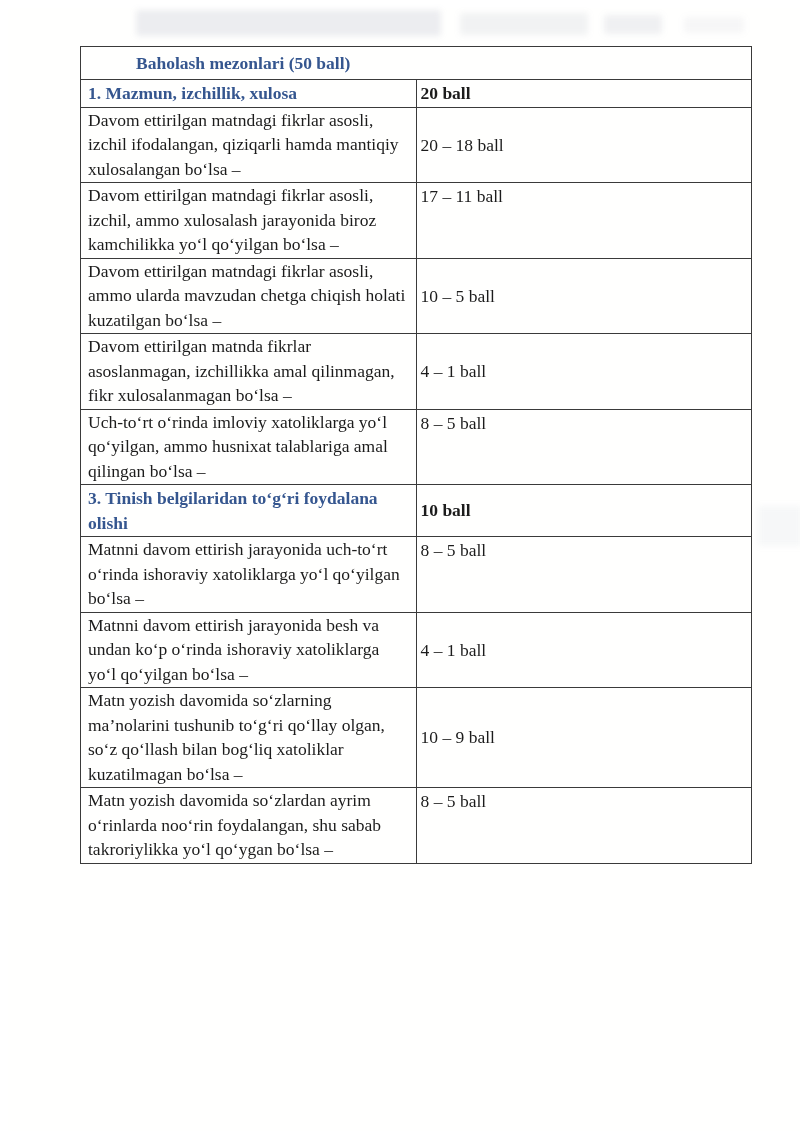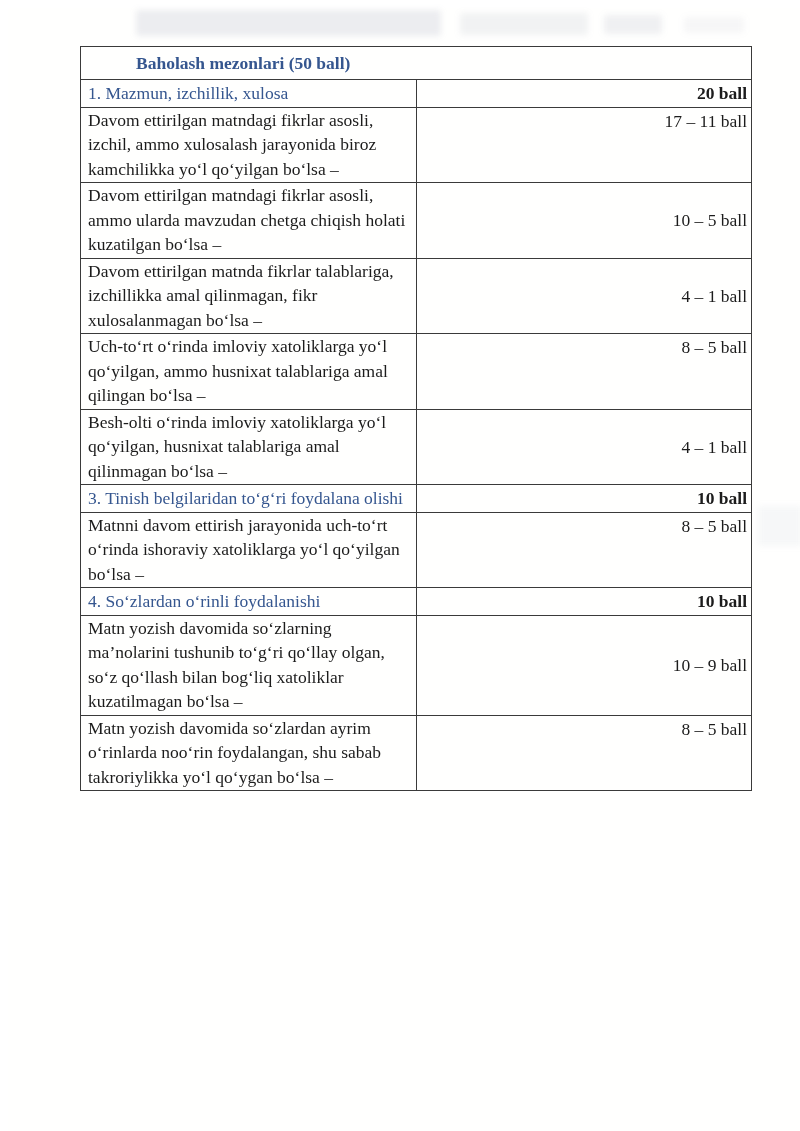--- a/index.html
+++ b/index.html
@@ -48,26 +48,26 @@
     font-weight: bold;
     font-size: 18px;
   }
   .accent { color: #35568f; }
   td.criteria {
     width: 532px;
     padding: 0px 10px 1px 7px;
   }
   td.score {
     width: 140px;
-    text-align: right;
+    text-align: left;
     padding: 0 4px;
     margin-left: 10px;
   }
   tr.section td.criteria {
-    font-weight: normal;
+    font-weight: bold;
     padding-top: 1px; padding-bottom: 1px;
   }
   tr.section td.score, tr.total td.score { font-weight: bold; }
   td.score.v-top { vertical-align: top; padding-top: 1px; }
 </style>
 </head>
 <body>
 
 <div class="page">
 
@@ -81,50 +81,50 @@
     <tbody>
       <tr>
         <td class="title-cell accent" colspan="2">Baholash mezonlari (50 ball)</td>
       </tr>
 
     <tr class="section">
           <td class="criteria accent">1. Mazmun, izchillik, xulosa</td>
           <td class="score">20 ball</td>
         </tr>
         <tr class="criteria">
+          <td class="criteria">Davom ettirilgan matndagi fikrlar asosli, izchil ifodalangan, qiziqarli hamda mantiqiy xulosalangan bo‘lsa –</td>
+          <td class="score">20 – 18 ball</td>
+        </tr>
+        <tr class="criteria">
           <td class="criteria">Davom ettirilgan matndagi fikrlar asosli, izchil, ammo xulosalash jarayonida biroz kamchilikka  yo‘l qo‘yilgan bo‘lsa –</td>
           <td class="score v-top">17 – 11 ball</td>
         </tr>
         <tr class="criteria">
           <td class="criteria">Davom ettirilgan matndagi fikrlar asosli, ammo ularda mavzudan chetga chiqish holati kuzatilgan bo‘lsa –</td>
           <td class="score">10 – 5 ball</td>
         </tr>
         <tr class="criteria">
-          <td class="criteria">Davom ettirilgan matnda fikrlar talablariga, izchillikka amal qilinmagan, fikr xulosalanmagan bo‘lsa –</td>
+          <td class="criteria">Davom ettirilgan matnda fikrlar asoslanmagan, izchillikka amal qilinmagan, fikr xulosalanmagan bo‘lsa –</td>
           <td class="score">4 – 1 ball</td>
         </tr>
         <tr class="criteria">
           <td class="criteria">Uch-to‘rt o‘rinda imloviy xatoliklarga yo‘l qo‘yilgan, ammo husnixat talablariga amal qilingan bo‘lsa –</td>
           <td class="score v-top">8 – 5 ball</td>
-        </tr>
-        <tr class="criteria">
-          <td class="criteria">Besh-olti o‘rinda imloviy xatoliklarga yo‘l qo‘yilgan, husnixat talablariga amal qilinmagan bo‘lsa –</td>
-          <td class="score">4 – 1 ball</td>
         </tr>
         <tr class="section">
           <td class="criteria accent">3. Tinish belgilaridan to‘g‘ri foydalana olishi</td>
           <td class="score">10 ball</td>
         </tr>
         <tr class="criteria">
           <td class="criteria">Matnni davom ettirish jarayonida uch-to‘rt o‘rinda ishoraviy xatoliklarga yo‘l qo‘yilgan bo‘lsa –</td>
           <td class="score v-top">8 – 5 ball</td>
         </tr>
-        <tr class="section">
-          <td class="criteria accent">4. So‘zlardan o‘rinli foydalanishi</td>
-          <td class="score">10 ball</td>
+        <tr class="criteria">
+          <td class="criteria">Matnni davom ettirish jarayonida besh va undan ko‘p o‘rinda ishoraviy xatoliklarga yo‘l qo‘yilgan bo‘lsa –</td>
+          <td class="score">4 – 1 ball</td>
         </tr>
         <tr class="criteria">
           <td class="criteria">Matn yozish davomida so‘zlarning ma’nolarini tushunib to‘g‘ri qo‘llay olgan, so‘z qo‘llash bilan bog‘liq xatoliklar kuzatilmagan bo‘lsa –</td>
           <td class="score">10 – 9 ball</td>
         </tr>
         <tr class="criteria">
           <td class="criteria">Matn yozish davomida so‘zlardan ayrim o‘rinlarda noo‘rin foydalangan, shu sabab takroriylikka yo‘l qo‘ygan bo‘lsa –</td>
           <td class="score v-top">8 – 5 ball</td>
         </tr>
       </tbody>

